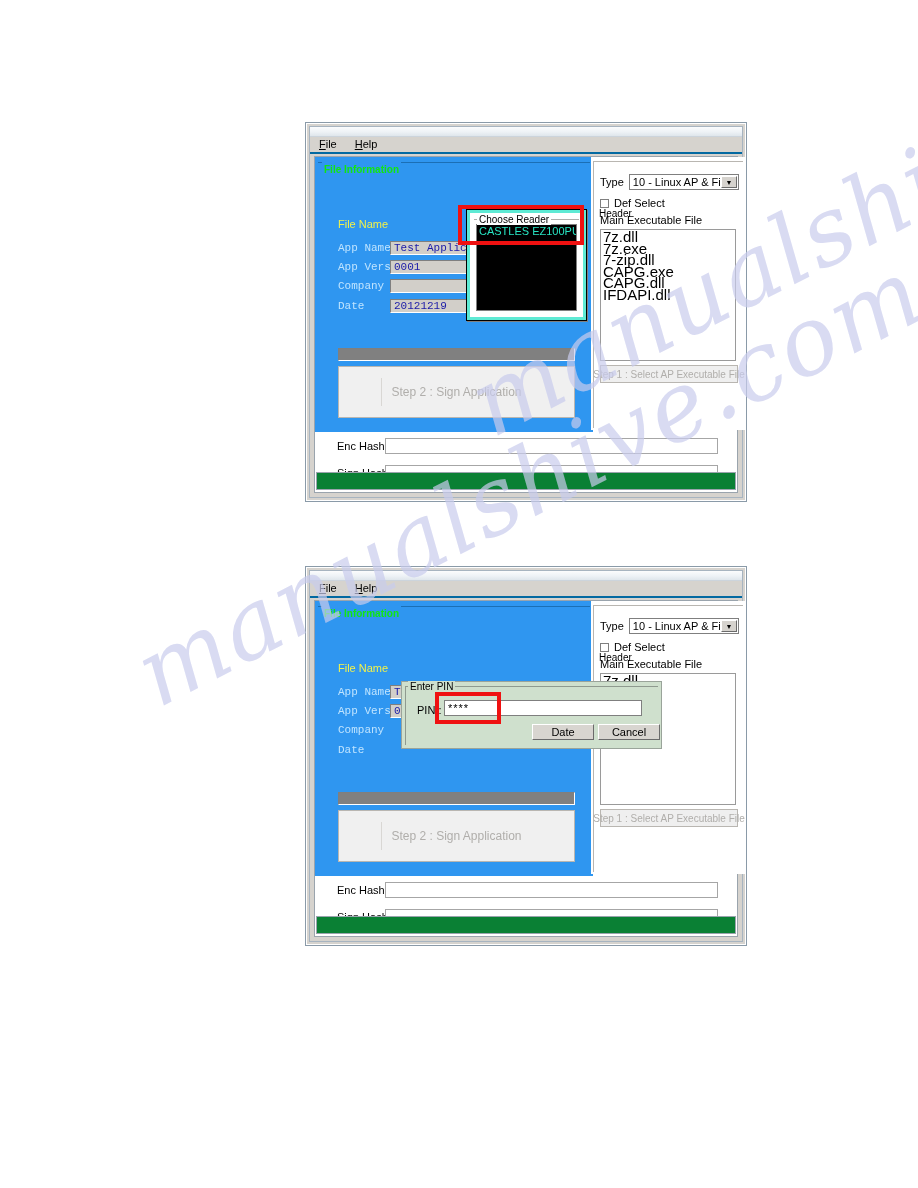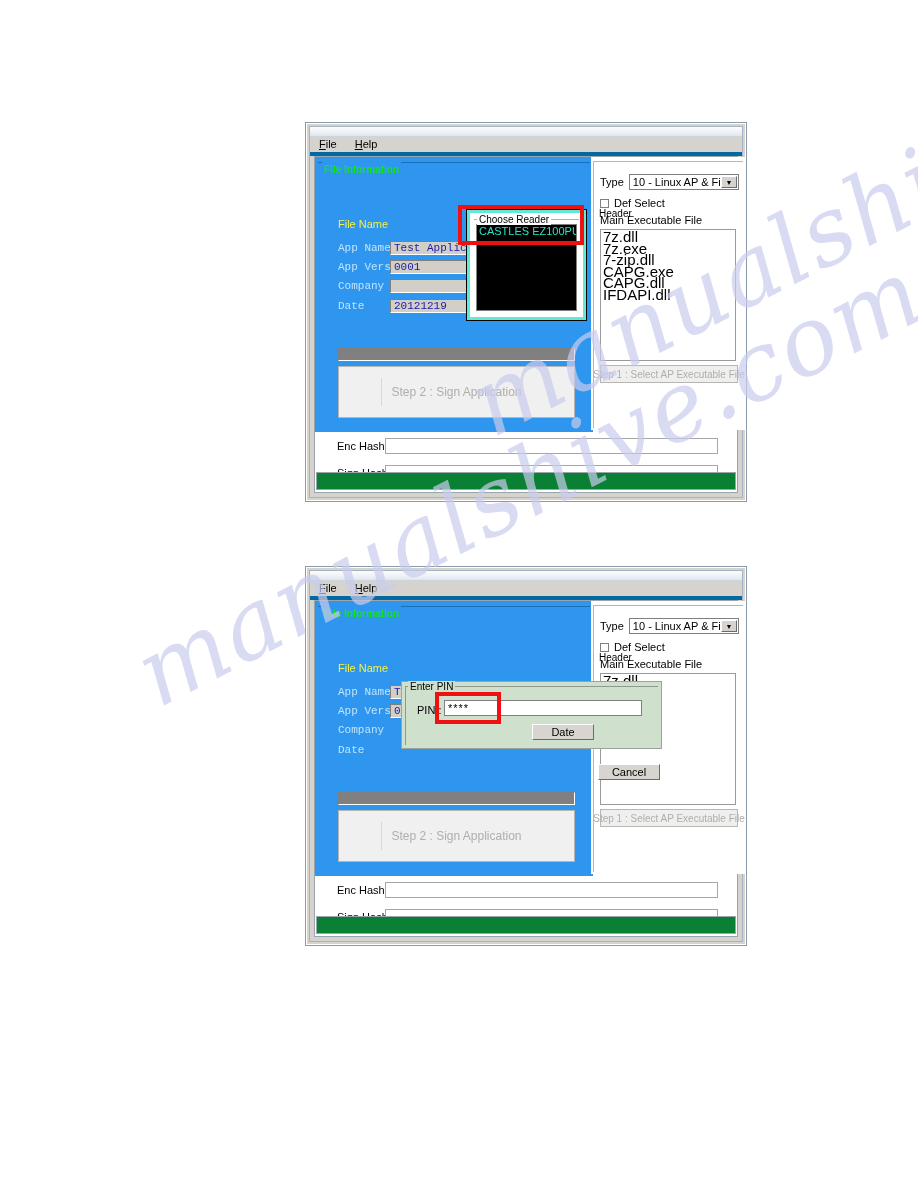--- a/index.html
+++ b/index.html
@@ -63,21 +63,21 @@
     background: #d6d3ce;
   }
   .titlebar {
     height: 9px;
     background: linear-gradient(to bottom, #fbfcfd 0%, #eef2f6 55%, #dfe6ec 100%);
     border-bottom: 1px solid #ccd4dc;
   }
   .menubar {
     height: 15px;
     background: #d6d3ce;
-    border-bottom: 4px solid #0369a1;
+    border-bottom: 2px solid #0369a1;
     display: flex;
     align-items: center;
     padding-left: 7px;
     gap: 14px;
     font-size: 11px;
     color: #000000;
   }
   .menu-item {
     padding: 0 2px;
     cursor: default;
@@ -628,18 +628,18 @@
   <div class="pin-rule-left"></div>
   <div class="pin-legend">Enter PIN</div>
 
   <div class="pin-label" style="left:15px; top:22px;">PIN :</div>
 
   <div class="pin-input" style="left:42px; top:18px; width:198px; height:16px;">****</div>
 
   <div class="dlg-button" style="left:130px; top:42px; width:62px; height:16px;">
     <span>Date</span>
   </div>
-  <div class="dlg-button" style="left:196px; top:42px; width:62px; height:16px;margin-top:40px;">
+  <div class="dlg-button" style="left:196px; top:42px; width:62px; height:16px;">
     <span>Cancel</span>
   </div>
 </div>
 
 <div class="red-box" style="left:435px; top:692px; width:66px; height:32px;"></div>
 
 </body></html>

